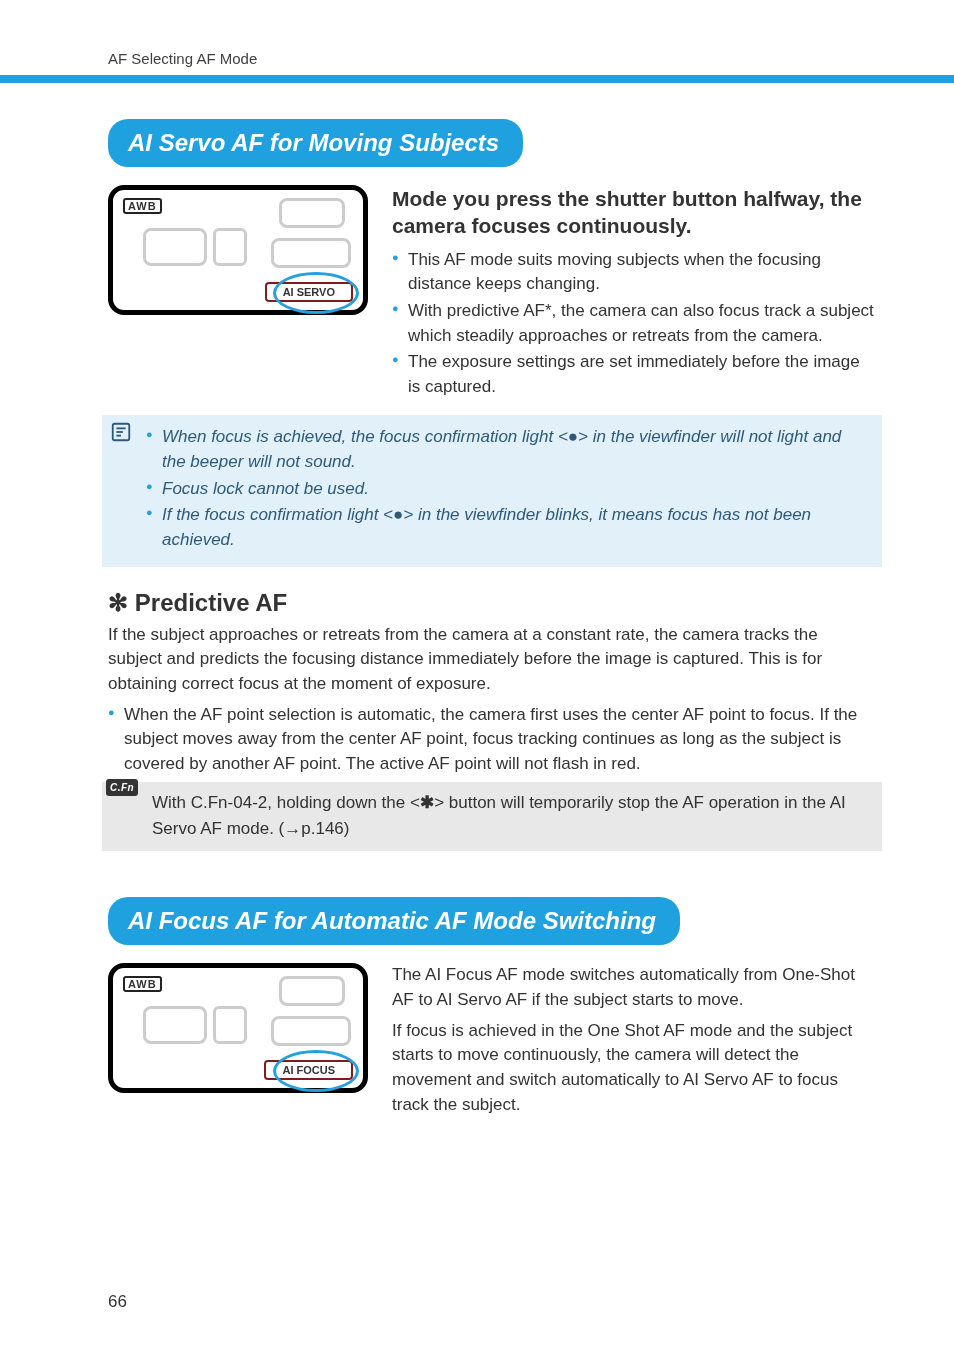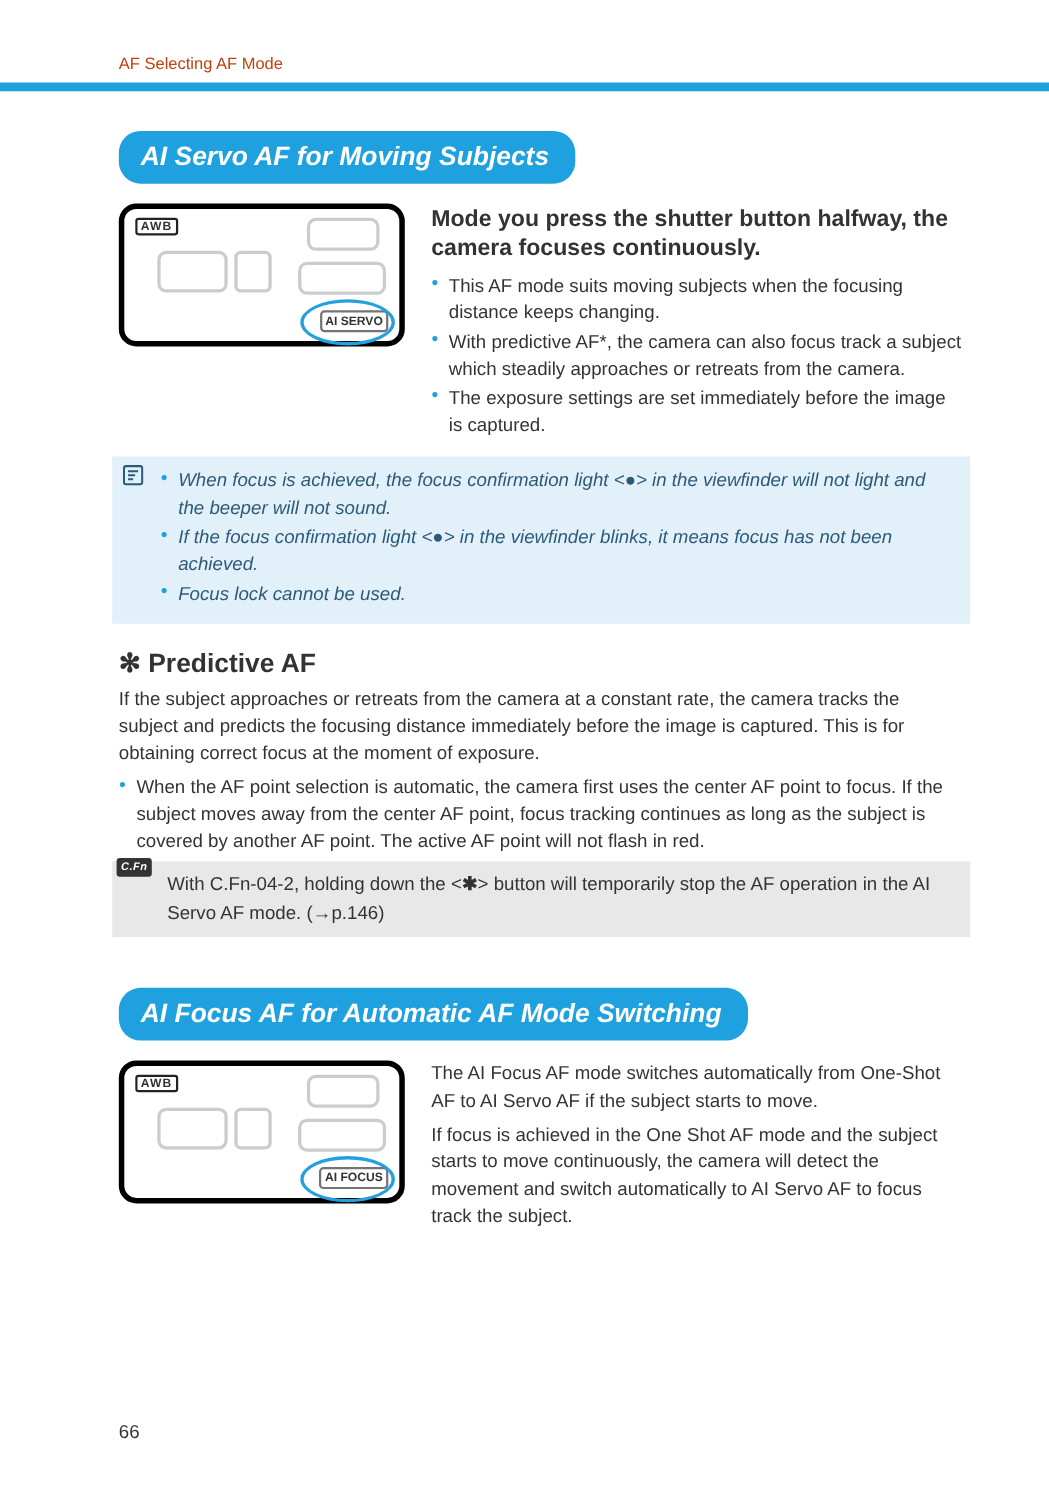--- a/index.html
+++ b/index.html
@@ -9,21 +9,21 @@
     background: #fff;
     font-family: Arial, Helvetica, sans-serif;
     color: #333;
     position: relative;
   }
   .page {
     padding: 50px 78px 0 108px;
   }
   .running-head {
     font-size: 15px;
-    color: #c2410c;
+    color: #404040;
     margin-bottom: 8px;
   }
   .blue-bar {
     height: 8px;
     background: #1fa0df;
     margin: 0 -78px 36px -108px;
   }
   .section-title {
     display: inline-block;
     background: #1fa0df;
@@ -46,21 +46,21 @@
     height: 130px;
     border: 5px solid #000;
     border-radius: 16px;
     position: relative;
   }
   .lcd .awb { position: absolute; top: 8px; left: 10px; border:2px solid #222; border-radius:3px; padding:0 3px; font-size:11px; font-weight:bold; letter-spacing:1px;text-align:right;}
   .lcd .big7 { position:absolute; top:38px; left:30px; width:64px; height:38px; border:3px solid #ccc; border-radius:8px;}
   .lcd .small7 { position:absolute; top:38px; left:100px; width:34px; height:38px; border:3px solid #ccc; border-radius:6px;}
   .lcd .right7a { position:absolute; top:8px; right:18px; width:66px; height:30px; border:3px solid #ccc; border-radius:8px;}
   .lcd .right7b { position:absolute; top:48px; right:12px; width:80px; height:30px; border:3px solid #ccc; border-radius:8px;}
-  .lcd .mode-box { position:absolute; bottom:8px; right:10px; border:2px solid #737373; border-radius:4px; padding:2px 3px; font-size:11px; font-weight:bold;margin-left:21px;}
+  .lcd .mode-box { position:absolute; bottom:8px; right:10px; border:2px solid #7f1d1d; border-radius:4px; padding:2px 16px; font-size:11px; font-weight:bold;margin-left:21px;}
   .lcd .ring { position:absolute; bottom:-4px; right:4px; width:86px; height:42px; border:3px solid #25a0df; border-radius:50%;}
   .desc { flex:1; }
   .desc h3 { font-size:21px; font-weight:bold; margin-bottom:8px; line-height:1.3;}
   .bullets { list-style:none; }
   .bullets li { position:relative; padding-left:16px; font-size:17px; line-height:1.45; margin-bottom:2px;}
   .bullets li::before { content:"●"; color:#25a0df; position:absolute; left:0; top:2px; font-size:11px;}
   .note-box {
     background:#e1f0f9;
     padding:10px 16px 12px 44px;
     margin: 14px -6px 22px -6px;
@@ -119,22 +119,22 @@
 
 <div class="note-box">
   <svg class="icon" viewBox="0 0 24 24">
         <rect x="3" y="3" width="18" height="18" rx="2" fill="none" stroke="#2e5a7a" stroke-width="2"></rect>
         <line x1="7" y1="8" x2="17" y2="8" stroke="#2e5a7a" stroke-width="2"></line>
         <line x1="7" y1="12" x2="14" y2="12" stroke="#2e5a7a" stroke-width="2"></line>
         <line x1="7" y1="16" x2="12" y2="16" stroke="#2e5a7a" stroke-width="2"></line>
       </svg>
   <ul>
     <li>When focus is achieved, the focus confirmation light &lt;●&gt; in the viewfinder will not light and the beeper will not sound.</li>
+    <li>Focus lock cannot be used.</li>
     <li>If the focus confirmation light &lt;●&gt; in the viewfinder blinks, it means focus has not been achieved.</li>
-    <li>Focus lock cannot be used.</li>
   </ul>
 </div>
 
 
 <div class="subhead">
   <span class="asterisk">✻</span><span> Predictive AF</span>
 </div>
 <p class="para">If the subject approaches or retreats from the camera at a constant rate, the camera tracks the subject and predicts the focusing distance immediately before the image is captured. This is for obtaining correct focus at the moment of exposure.</p>
 <ul class="bullets">
   <li>When the AF point selection is automatic, the camera first uses the center AF point to focus. If the subject moves away from the center AF point, focus tracking continues as long as the subject is covered by another AF point. The active AF point will not flash in red.</li>

